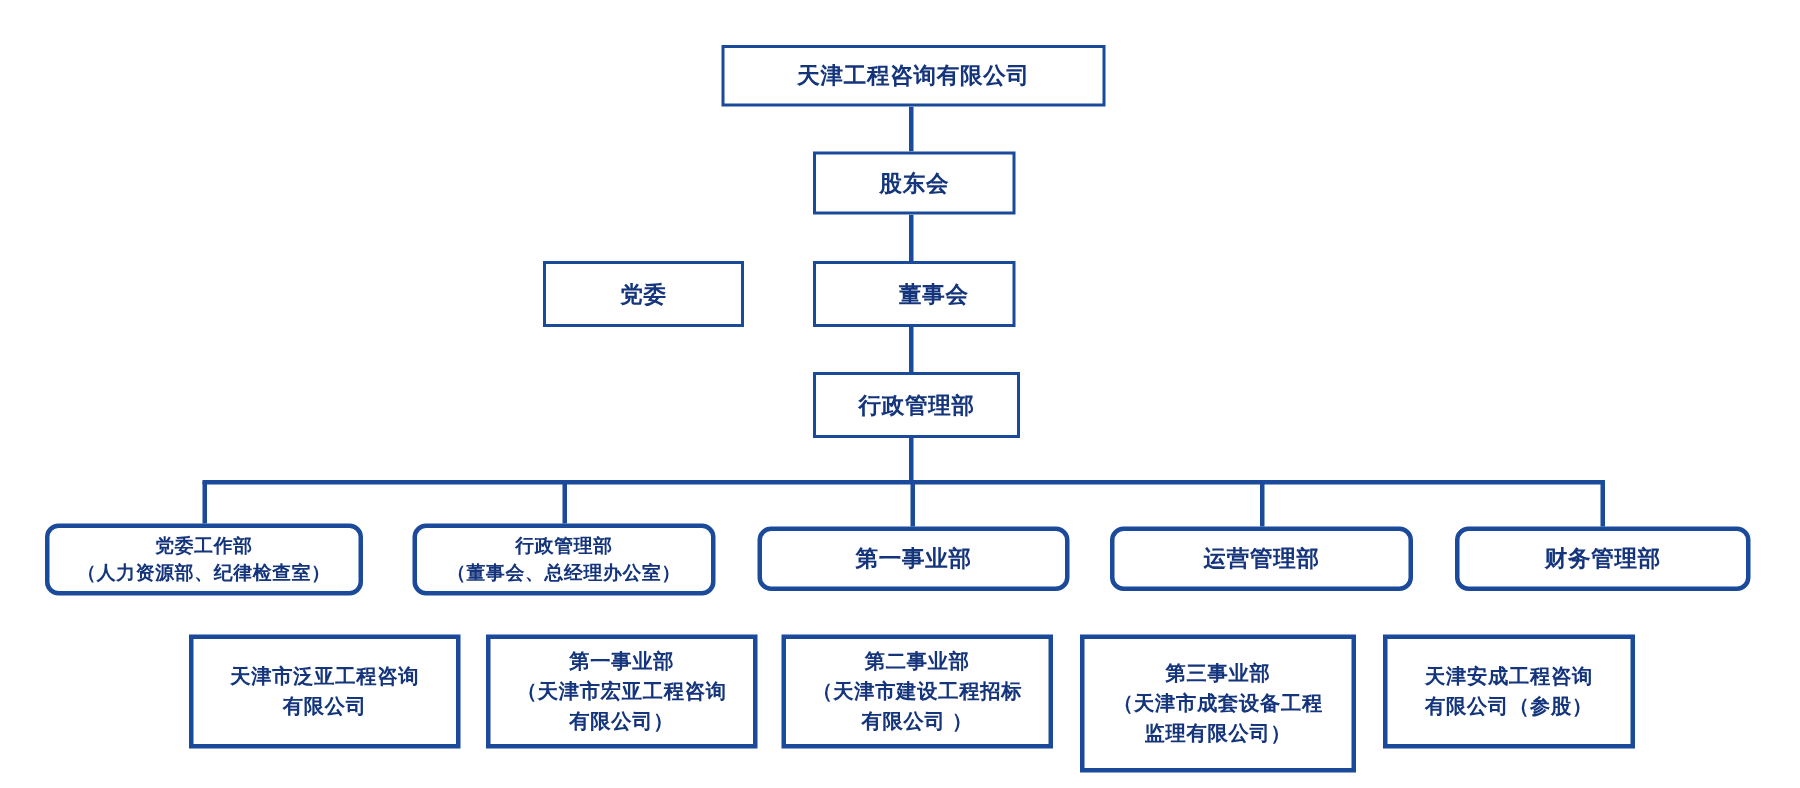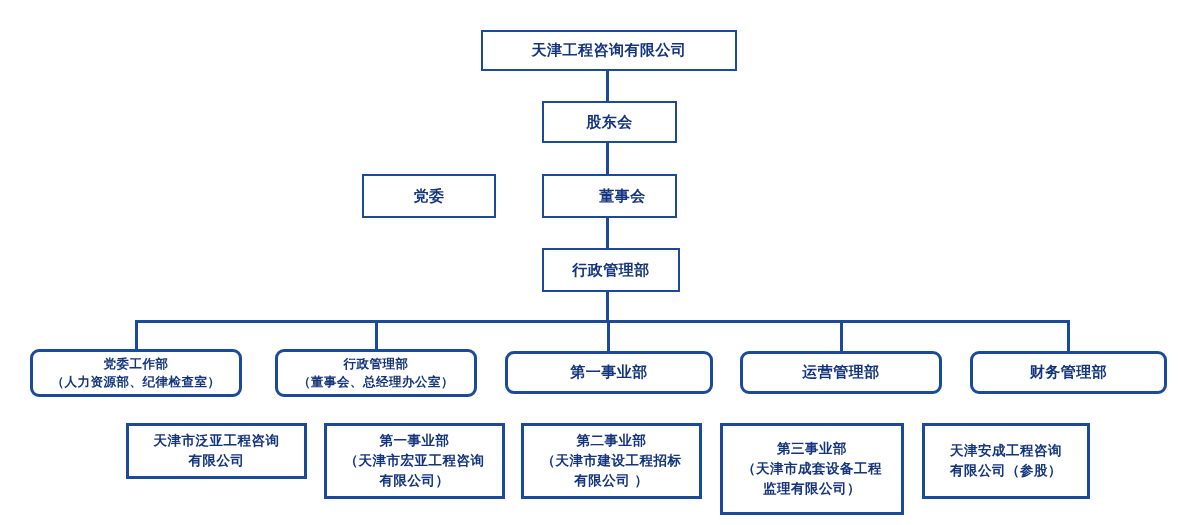--- a/index.html
+++ b/index.html
@@ -36,21 +36,21 @@
   #n-shareholders{left:542px;top:101px;width:135px;height:42px;}
   #n-party       {left:352px;top:174px;width:134px;height:44px;margin-left:10px;}
   #n-board       {left:542px;top:174px;width:135px;height:44px;padding-left:26px;}
   #n-supervisory {left:730px;top:174px;width:134px;height:44px;}
   #n-management  {left:542px;top:248px;width:138px;height:44px;}
   #n-dept1{left:30px; top:349px;width:212px;height:48px;}
   #n-dept2{left:275px;top:349px;width:202px;height:48px;}
   #n-dept3{left:505px;top:351px;width:208px;height:43px;}
   #n-dept4{left:740px;top:351px;width:202px;height:43px;}
   #n-dept5{left:970px;top:351px;width:197px;height:43px;}
-  #n-sub1{left:126px;top:423px;width:181px;height:56px;}
+  #n-sub1{left:126px;top:423px;width:181px;height:76px;}
   #n-sub2{left:324px;top:423px;width:181px;height:76px;}
   #n-sub3{left:521px;top:423px;width:181px;height:76px;}
   #n-sub4{left:720px;top:423px;width:184px;height:92px;}
   #n-sub5{left:922px;top:423px;width:168px;height:76px;}
 </style>
 </head>
 <body>
 
 <div class="canvas">
 

